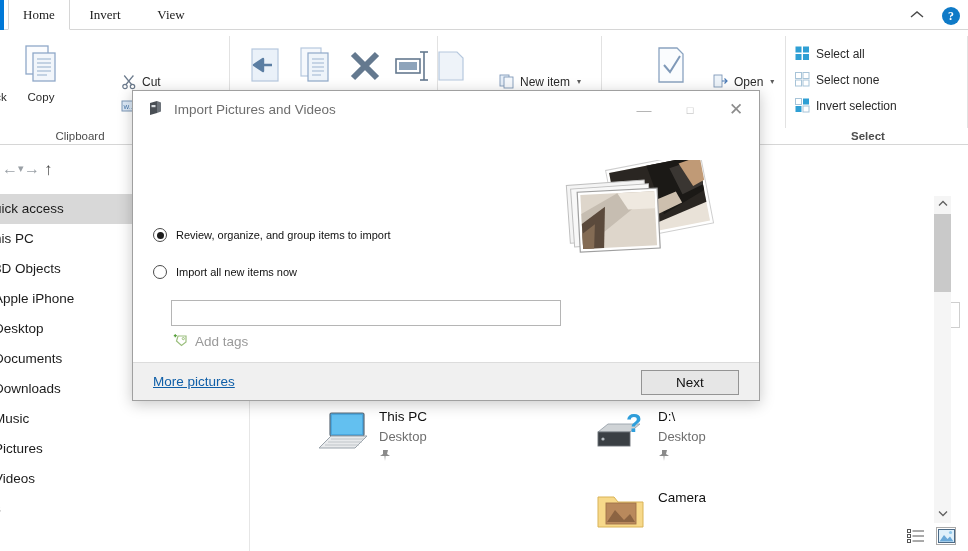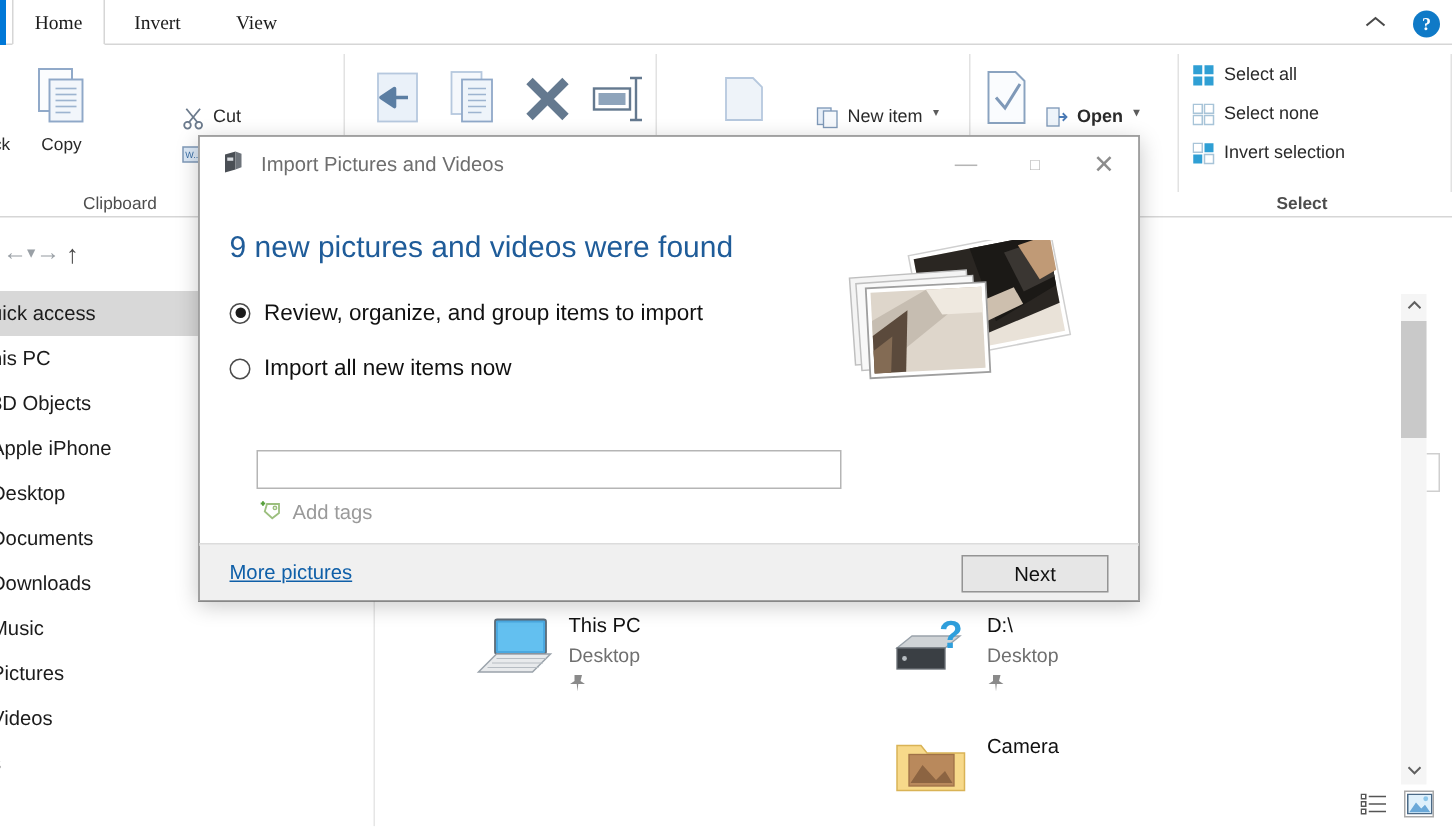--- a/index.html
+++ b/index.html
@@ -43,30 +43,30 @@
   }
   .rgroup { position:absolute; top:0; height:115px; }
   .rgroup .sep { position:absolute; right:0; top:6px; width:1px; height:92px; background:#e2e2e2; }
   .grp-label {
     position:absolute; bottom:3px; left:0; width:100%;
     text-align:center; font-size:11.5px; color:#4d4d4d;
   }
   .big-btn { position:absolute; top:8px; width:58px; text-align:center; }
   .big-btn .glyph { height:50px; display:flex; align-items:flex-end; justify-content:center; }
   .big-btn .cap { font-size:11.5px; color:#2a2a2a; margin-top:3px; line-height:13px; }
-  .small-btn { position:absolute; height:23px; display:flex; align-items:flex-start; gap:5px; font-size:12px; color:#2a2a2a; }
+  .small-btn { position:absolute; height:23px; display:flex; align-items:center; gap:5px; font-size:12px; color:#2a2a2a; }
   .small-btn .ico { width:17px; height:17px; display:flex; align-items:center; justify-content:center; flex:0 0 17px; }
   .caret { font-size:8px; color:#5c5c5c; margin-left:2px; }
 
   
   #grp-clipboard { left:0; width:230px; }
   
   #grp-organise { left:232px; width:206px; }
   
-  #grp-new { left:465px; width:182px; }
+  #grp-new { left:420px; width:182px; }
   
   #grp-open { left:624px; width:162px; }
   
   #grp-select { left:788px; width:180px; }
 
   
   .addrbar { position:absolute; left:0; top:146px; width:968px; height:46px; background:#ffffff; }
   .nav-ico { position:absolute; top:14px; font-size:16px; color:#9aa0a6; }
   .addr-box {
     position:absolute; left:68px; top:156px; width:250px; height:26px;
@@ -124,21 +124,21 @@
   .dlg-title .t { font-size:13.5px; color:#6e6e6e; }
   .dlg-wc { position:absolute; top:0; height:37px; width:46px; display:flex; align-items:center; justify-content:center; color:#b5b5b5; }
   .dlg-wc.min { right:92px; font-size:15px; }
   .dlg-wc.max { right:46px; font-size:11px; }
   .dlg-wc.close { right:0; font-size:17px; color:#8c8c8c; }
 
   .dlg-body { position:absolute; left:0; top:37px; width:100%; height:236px; background:#ffffff; }
   .dlg-head {
     position:absolute; left:20px; top:26px; font-size:20px; color:#1f5c99; font-weight:normal; white-space:nowrap;
   }
-  .radio-row { position:absolute; left:20px; display:flex; align-items:center; gap:9px; font-size:15px; color:#111; }
+  .radio-row { position:absolute; left:20px; display:flex; align-items:center; gap:9px; font-size:11px; color:#111;margin-top:28px; }
   .radio {
     width:14px; height:14px; border-radius:50%; border:1px solid #4a4a4a; background:#fff;
     display:flex; align-items:center; justify-content:center; flex:0 0 14px;
   }
   .radio .dot { width:7px; height:7px; border-radius:50%; background:#1b1b1b; }
   .tag-input {
     position:absolute; left:38px; top:172px; width:390px; height:26px;
     border:1px solid #b5b5b5; background:#ffffff;
   }
   .tag-hint {
@@ -311,21 +311,21 @@
     <div class="rgroup" id="grp-open">
       <div class="big-btn" style="left:6px; width:78px;">
         <div class="glyph">
           <svg width="40" height="44" viewBox="0 0 40 44">
             <path d="M10 4 L28 4 L34 10 L34 38 L10 38 Z" fill="#fafcfe" stroke="#8aa3c0" stroke-width="1.3"></path>
             <path d="M15 21 L21 28 L31 12" stroke="#7f99b8" stroke-width="2" fill="none"></path>
           </svg>
         </div>
         <div class="cap">Properties</div>
       </div>
-      <div class="small-btn" style="left:72px; top:40px;font-weight:bold;">
+      <div class="small-btn" style="left:88px; top:40px;">
         <span class="ico">
           <svg width="16" height="15" viewBox="0 0 16 15">
             <rect x="1" y="1" width="8" height="12" fill="#eef4fa" stroke="#7f99b8" stroke-width="0.9"></rect>
             <path d="M9 7 L14 7 M11.5 4.5 L14 7 L11.5 9.5" stroke="#4a7ab5" stroke-width="1.2" fill="none"></path>
           </svg>
         </span>
         <span>Open</span>
         <span class="caret">▾</span>
       </div>
       <div class="small-btn" style="left:88px; top:64px;">
@@ -523,21 +523,20 @@
         </svg>
       </span>
       <span class="t">Import Pictures and Videos</span>
     </div>
     <div class="dlg-wc min">—</div>
     <div class="dlg-wc max">□</div>
     <div class="dlg-wc close">✕</div>
 
     <div class="dlg-body">
 
-      <div class="dlg-head">9 new pictures and videos were found</div>
 
       <div class="radio-row" style="top:72px;">
         <span class="radio">
             <span class="dot"></span>
           </span>
         <span>Review, organize, and group items to import</span>
       </div>
 
       <div class="radio-row" style="top:109px;">
         <span class="radio"></span>

